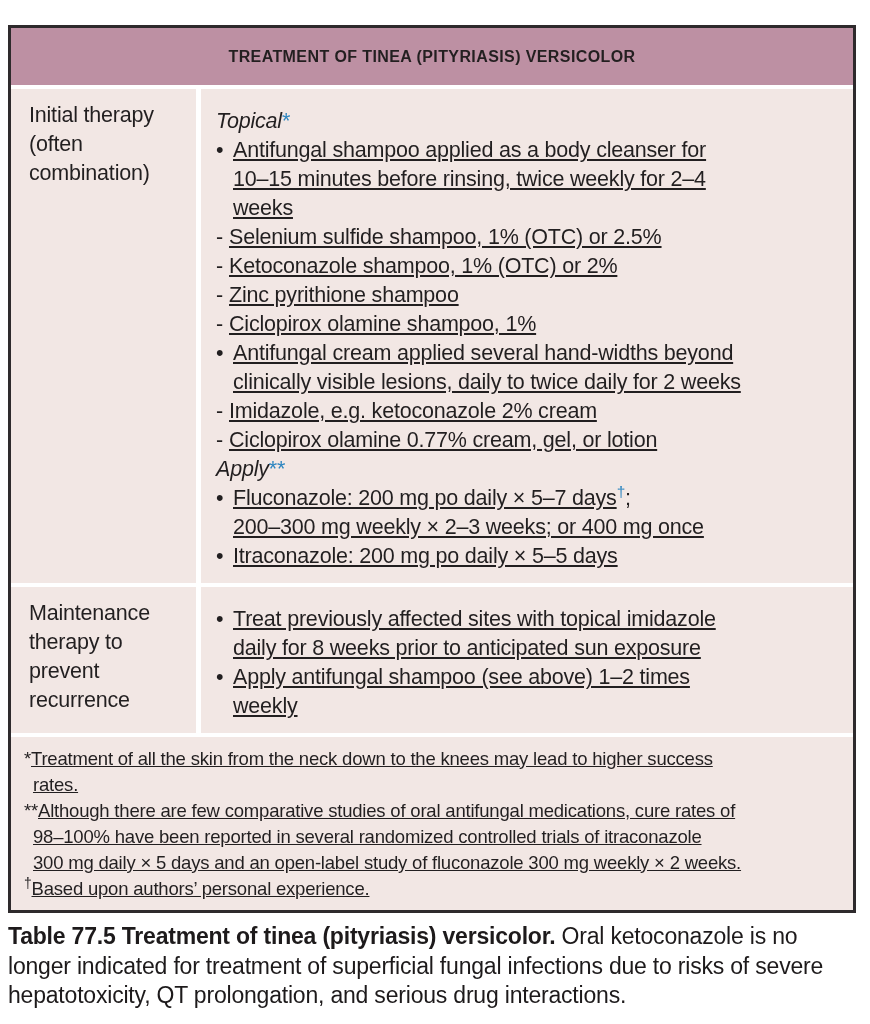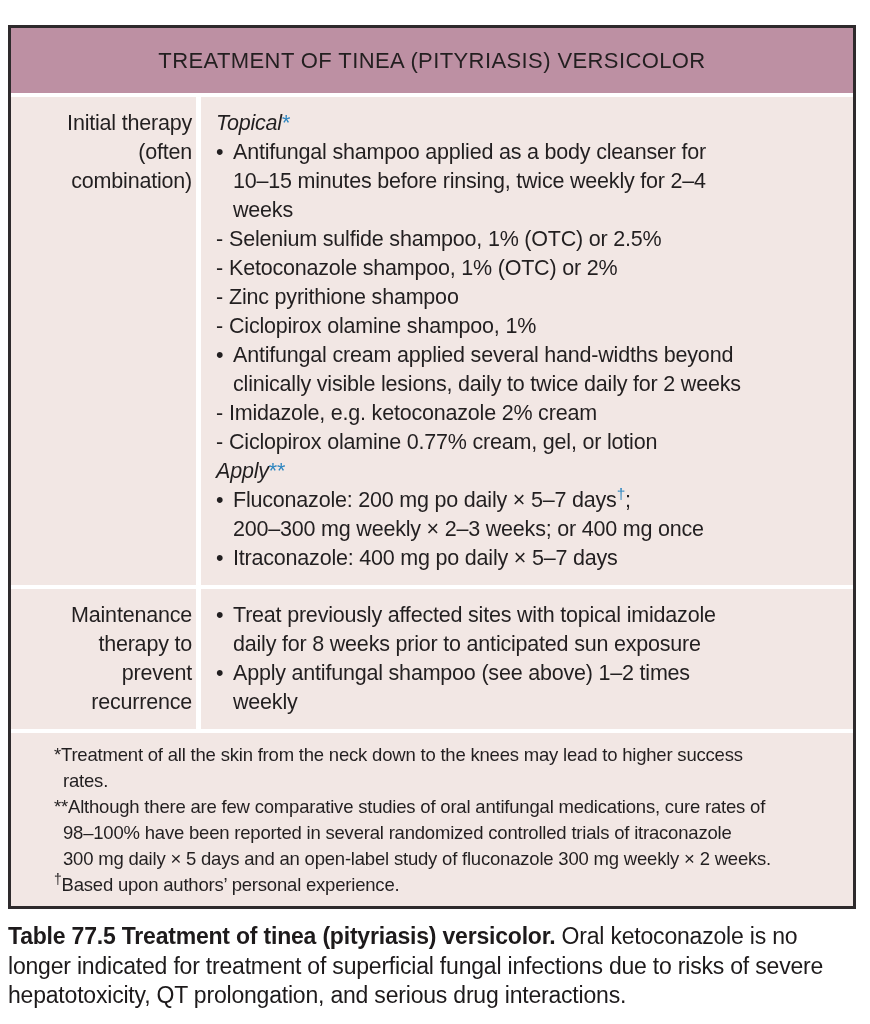--- a/index.html
+++ b/index.html
@@ -26,45 +26,44 @@
     border: 3px solid #2e2a2c;
     background: #ffffff;
   }
   .thead {
     background: #bd90a3;
     text-align: center;
     padding: 20px 10px 19px 10px;
     border-bottom: 4px solid #ffffff;
   }
   .thead .title {
-    font-size: 22px;
-    font-weight: 400;
+    font-size: 16px;
+    font-weight: 700;
     letter-spacing: 0.4px;
     color: #231f20;
   }
   .trow {
     display: flex;
     border-bottom: 4px solid #ffffff;
   }
   .cell-left {
     flex: 0 0 190px;
     box-sizing: border-box;
     background: #f2e7e4;
     border-right: 5px solid #ffffff;
     padding: 12px 4px 12px 18px;
     font-size: 21.5px;
     line-height: 29px;
     letter-spacing: -0.2px;
-    text-align: right;
   }
   .cell-right {
     flex: 1 1 auto;
     box-sizing: border-box;
     background: #f2e7e4;
-    padding: 12px 8px 12px 15px;
+    padding: 18px 8px 12px 15px;
     font-size: 21.5px;
     line-height: 29px;
     letter-spacing: -0.2px;
   }
   .item-heading {
     font-style: italic;
   }
   .item-heading .hmark {
     font-style: normal;
     color: #2e86c0;
@@ -80,38 +79,37 @@
   }
   .item-dash {
     padding-left: 13px;
     text-indent: -13px;
   }
   .item-dash .mk {
     display: inline-block;
     width: 13px;
     text-indent: 0;
   }
-  .ln { white-space: nowrap; }
+  .ln { white-space: nowrap; text-decoration: underline; }
   .sup-dagger {
     color: #2e86c0;
     font-size: 0.72em;
     vertical-align: super;
     line-height: 0;
   }
   .tfoot {
     background: #f2e7e4;
     padding: 9px 8px 8px 13px;
     font-size: 18.5px;
     line-height: 26px;
     letter-spacing: -0.2px;
   }
   .fn {
     padding-left: 9px;
     text-indent: -9px;
-    margin-left: 30px;
   }
   .fn .fnmark { }
   .fn .fnsup {
     font-size: 0.75em;
     vertical-align: super;
     line-height: 0;
   }
   .caption {
     position: absolute;
     left: 8px;
@@ -152,21 +150,21 @@
 
         <div class="item-bullet"><span class="mk">•</span><span class="ln">Antifungal cream applied several hand-widths beyond</span><br><span class="ln">clinically visible lesions, daily to twice daily for 2 weeks</span></div>
 
         <div class="item-dash"><span class="mk">-</span><span class="ln">Imidazole, e.g. ketoconazole 2% cream</span></div>
         <div class="item-dash"><span class="mk">-</span><span class="ln">Ciclopirox olamine 0.77% cream, gel, or lotion</span></div>
 
         <div class="item-heading"><span>Apply</span><span class="hmark">**</span></div>
 
         <div class="item-bullet"><span class="mk">•</span><span class="ln">Fluconazole: 200 mg po daily × 5–7 days</span><span class="sup-dagger">†</span><span>;</span><br><span class="ln">200–300 mg weekly × 2–3 weeks; or 400 mg once</span></div>
 
-        <div class="item-bullet"><span class="mk">•</span><span class="ln">Itraconazole: 400 mg po daily × 5–7 days</span></div>
+        <div class="item-bullet"><span class="mk">•</span><span class="ln">Itraconazole: 200 mg po daily × 5–5 days</span></div>
 
       </div>
     </div>
 
     <div class="trow">
       <div class="cell-left">Maintenance therapy to prevent recurrence</div>
       <div class="cell-right">
 
         <div class="item-bullet"><span class="mk">•</span><span class="ln">Treat previously affected sites with topical imidazole</span><br><span class="ln">daily for 8 weeks prior to anticipated sun exposure</span></div>
 

